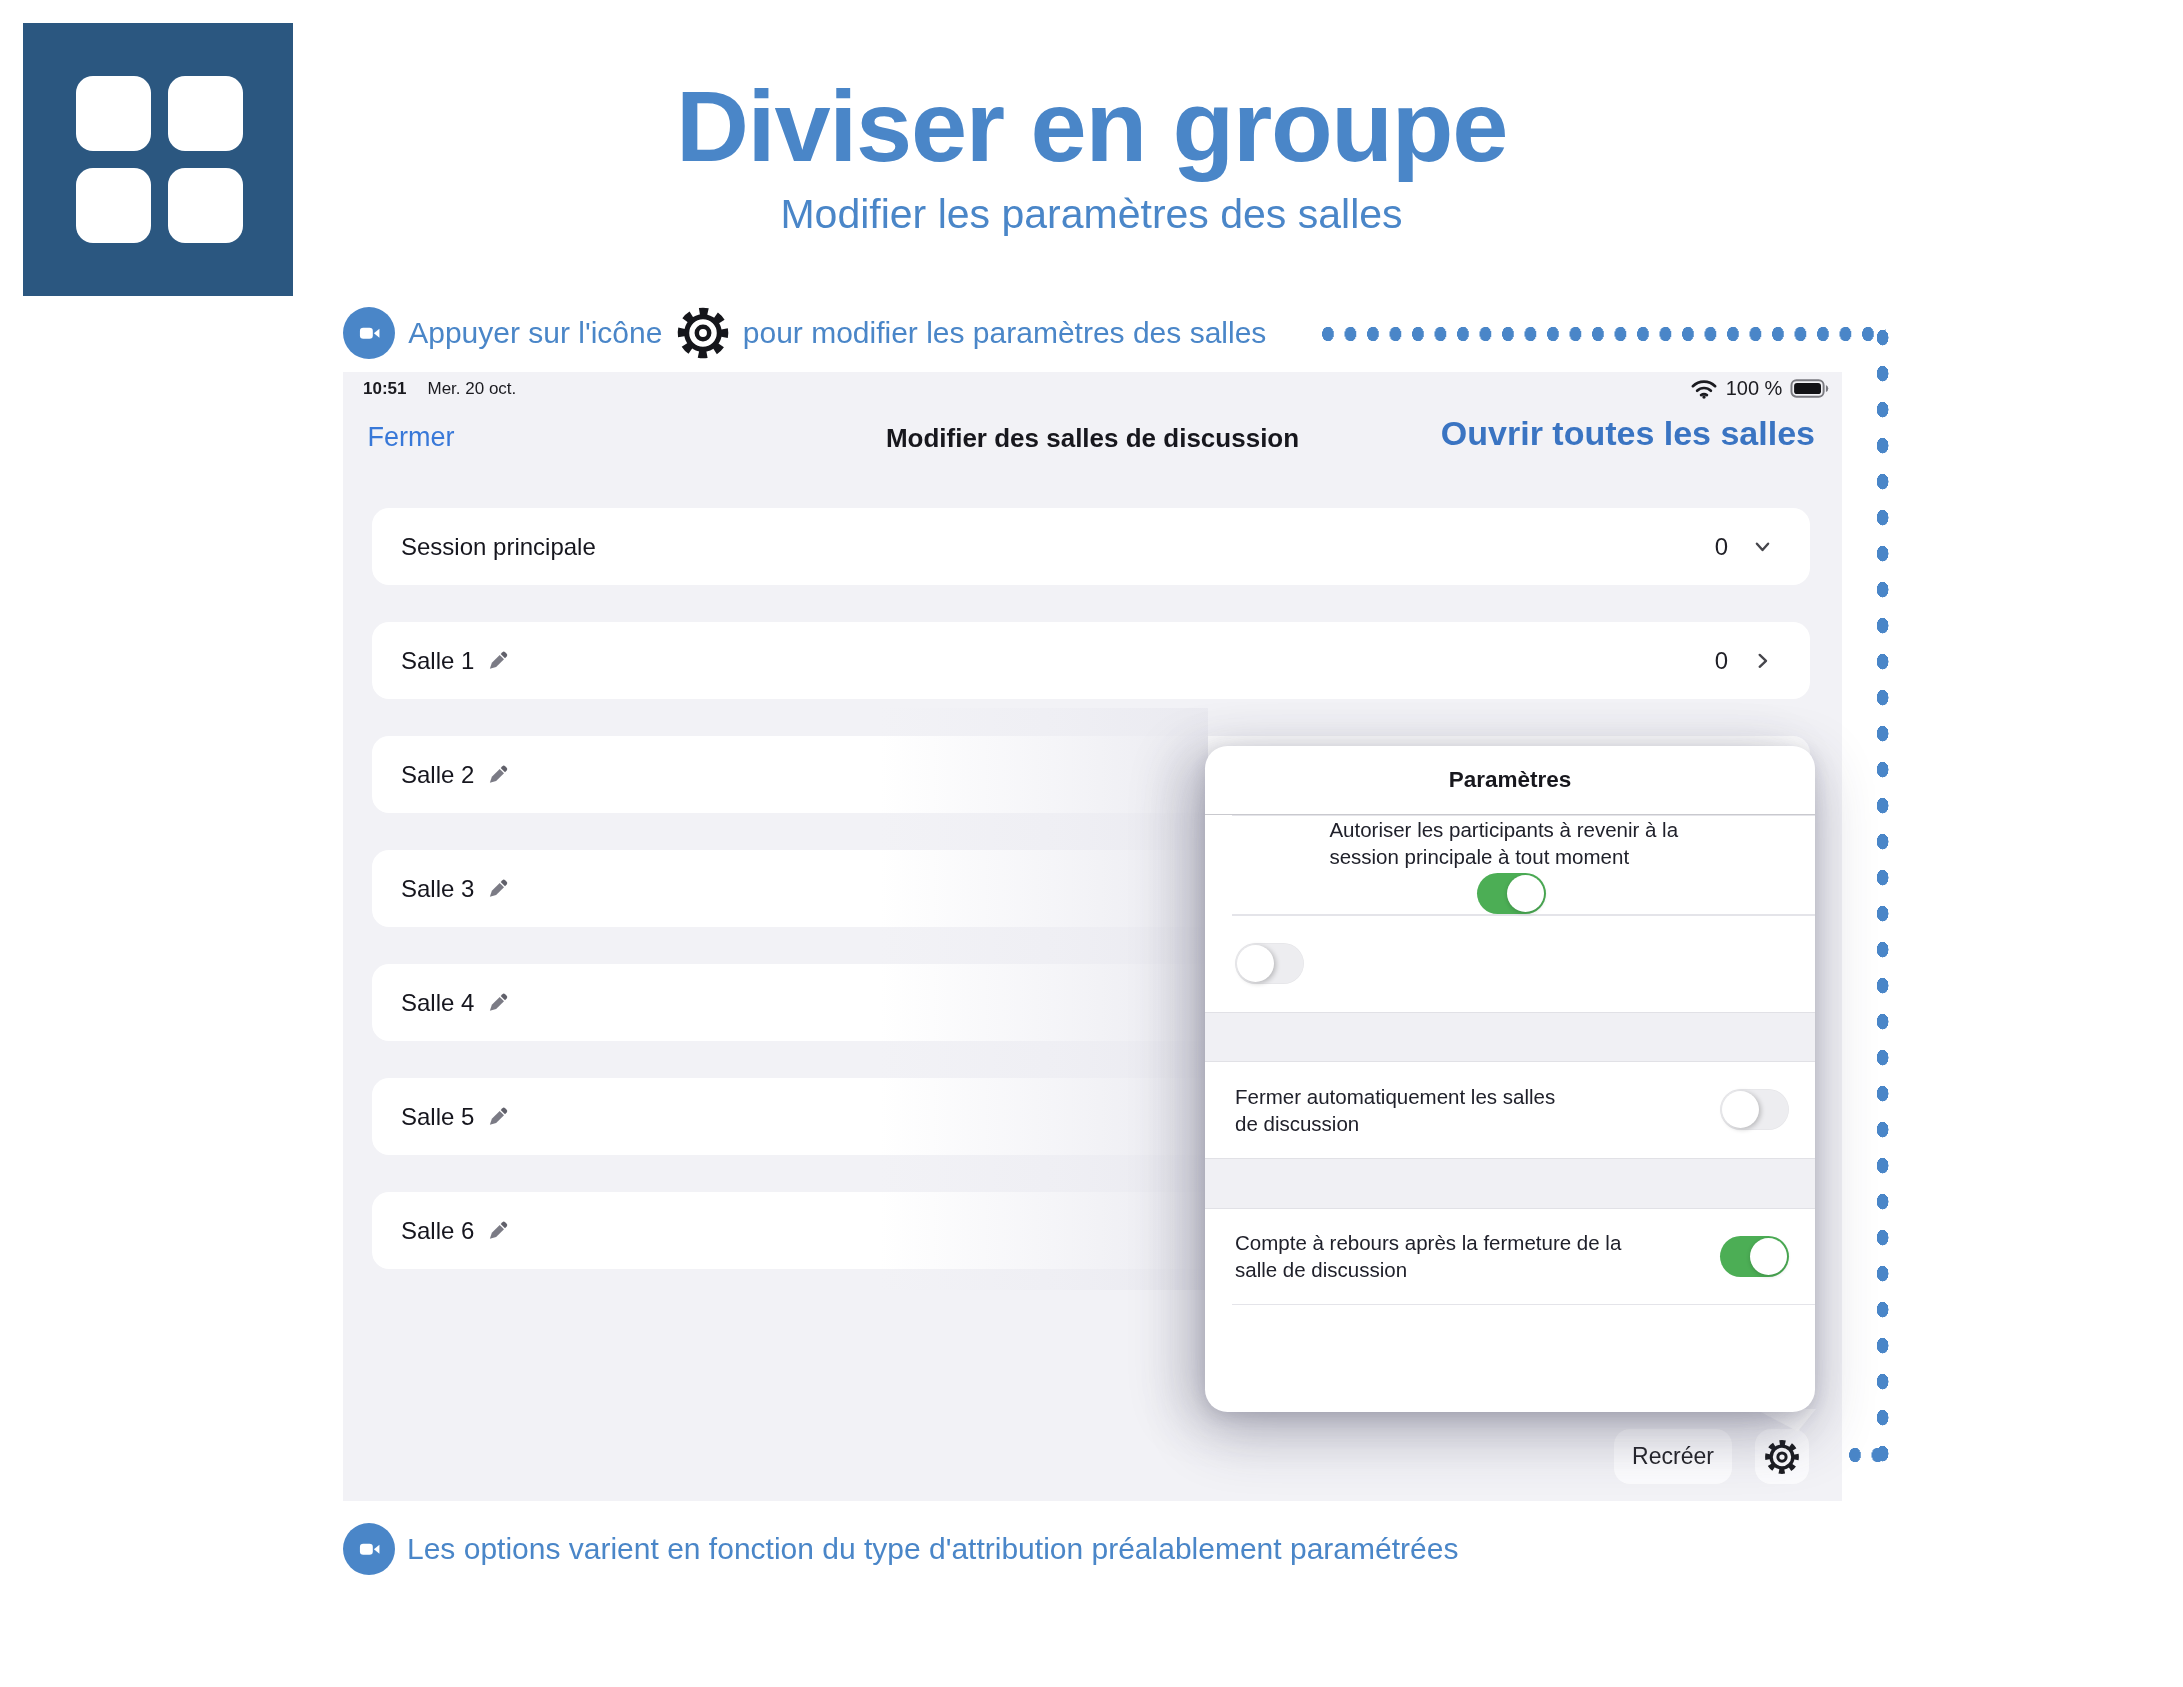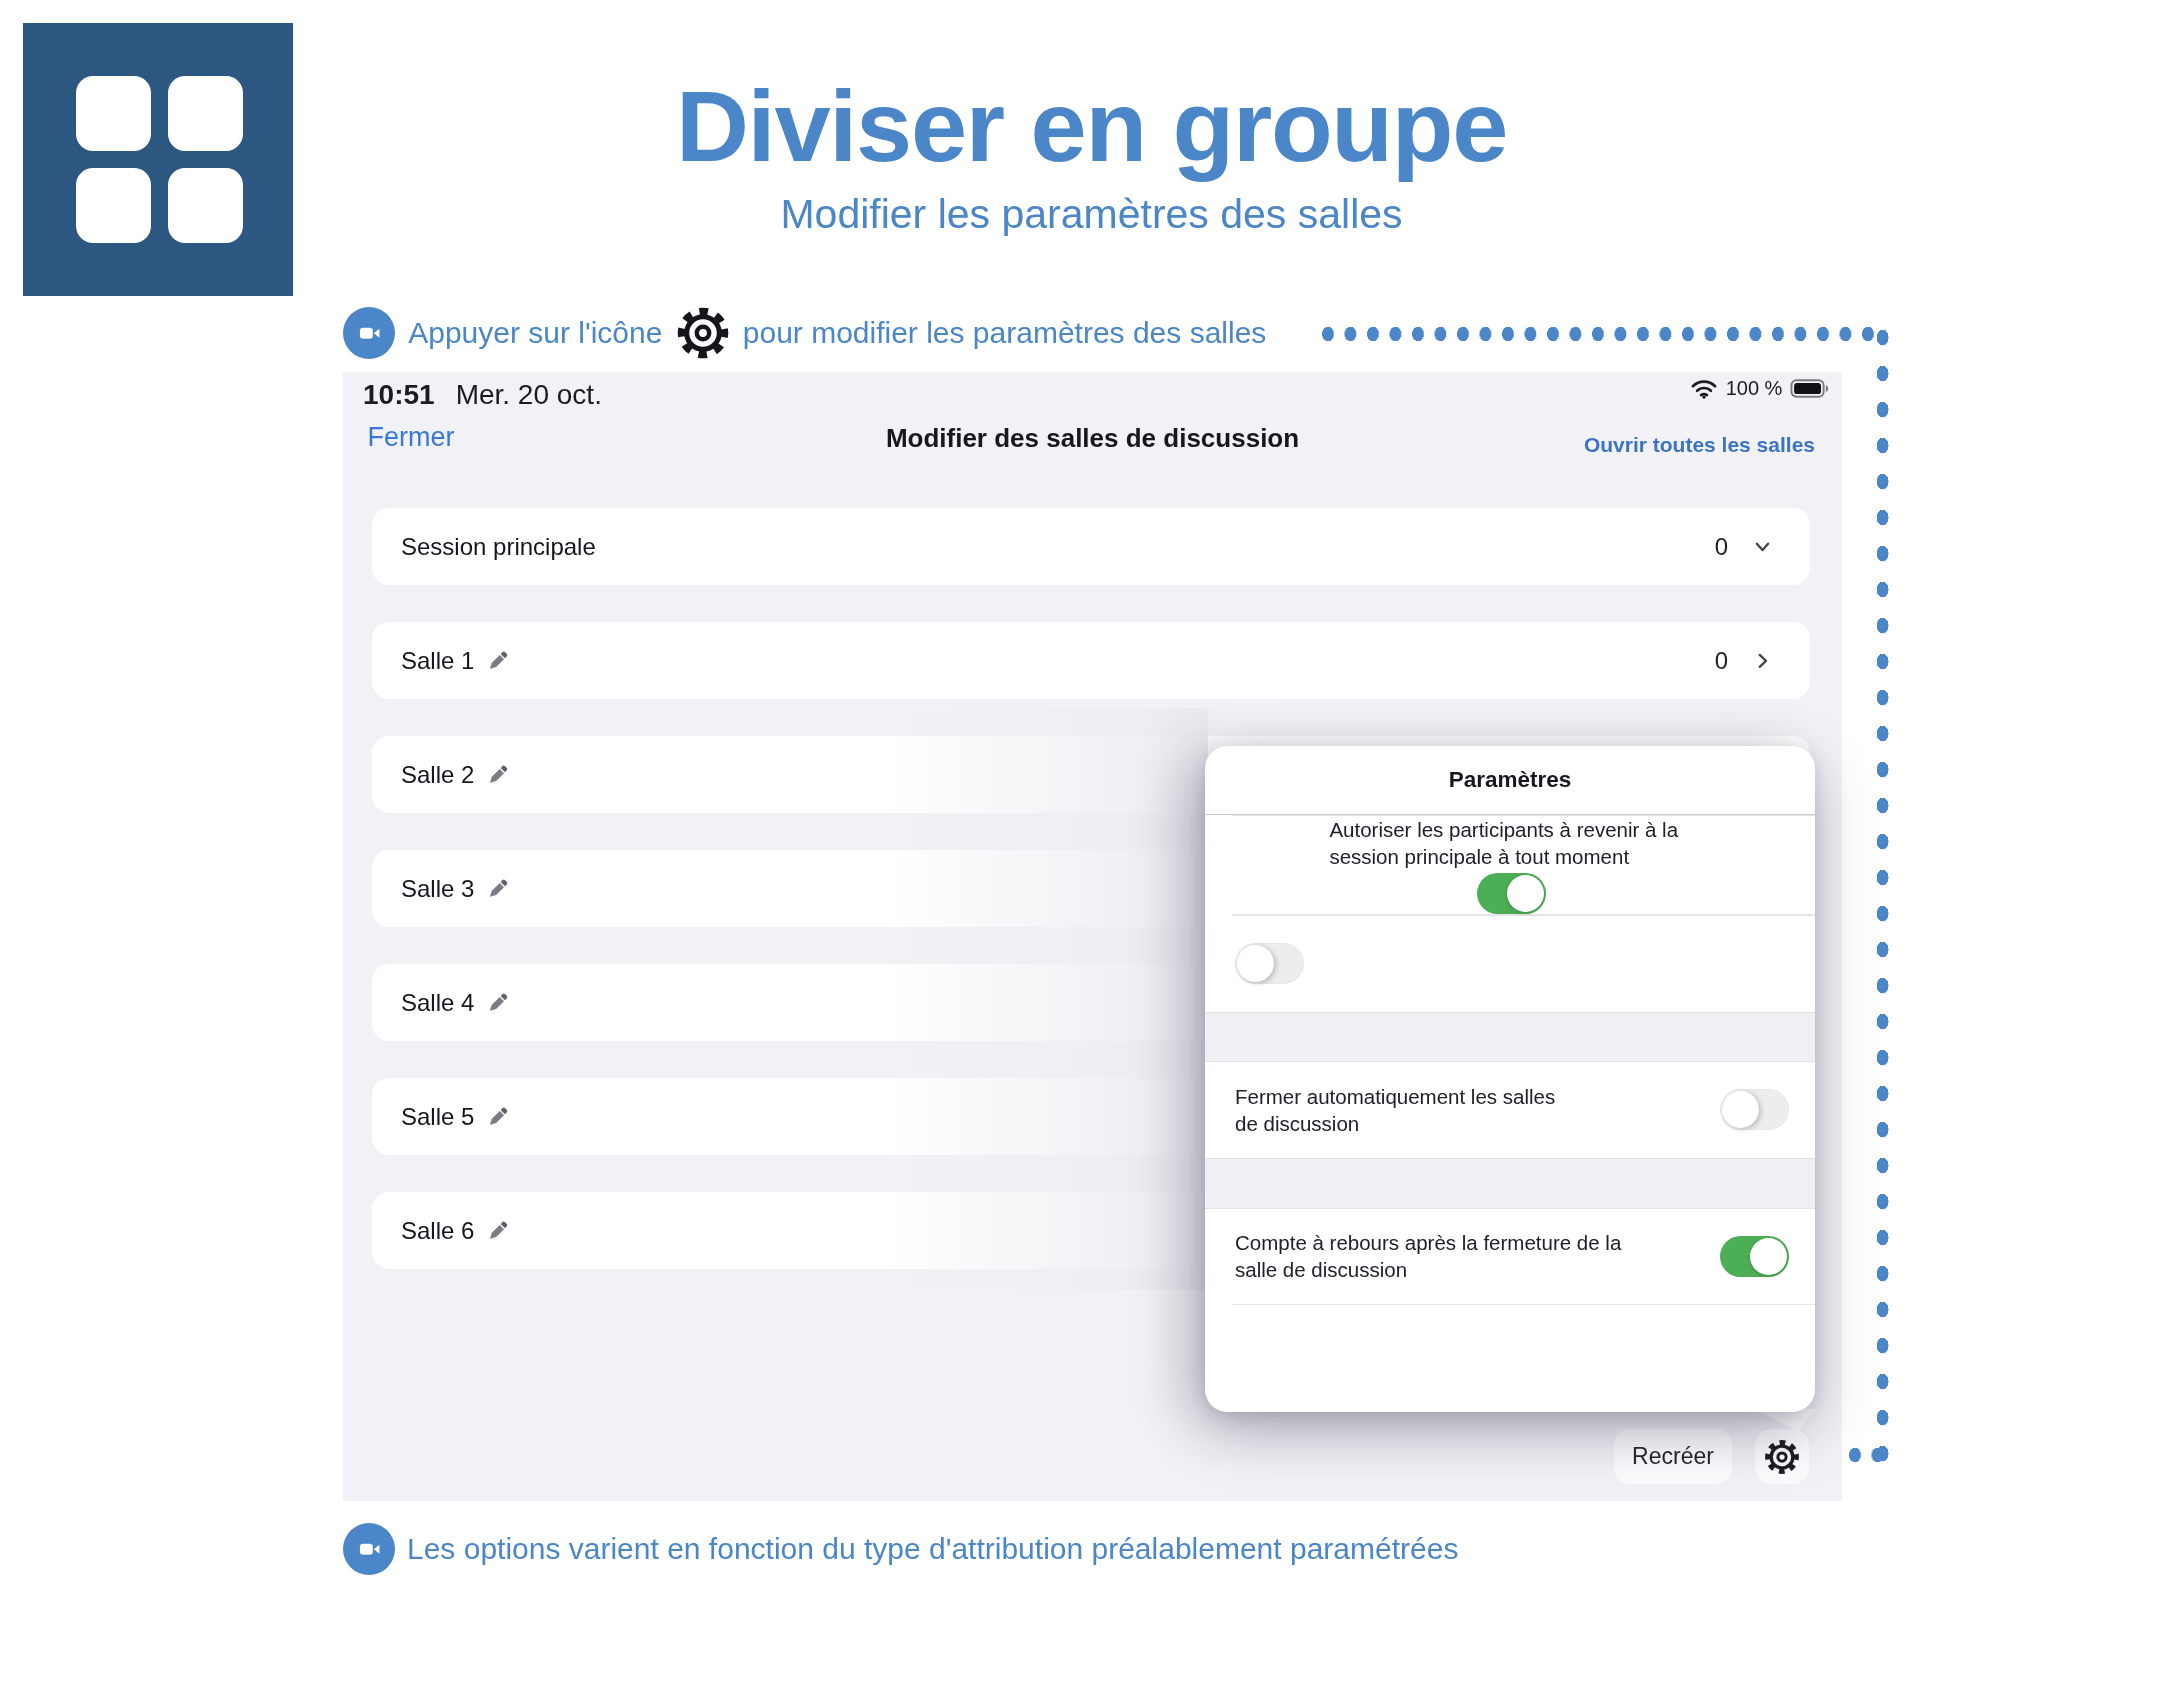--- a/index.html
+++ b/index.html
@@ -31,29 +31,29 @@
   .dots-top{left:1322px;top:326px;width:564px;}
   .dots-bottom{left:1804px;top:1447px;width:90px;}
   .dots-v{position:absolute;left:1874px;top:329px;width:17px;height:1135px;background-repeat:repeat-y;
     background-image:radial-gradient(6px 8px at 8.6px 8.6px,#4a86c8 97%,rgba(74,134,200,0) 100%);
     background-size:17px 36px;}
 
   
   .panel{position:absolute;left:343px;top:372px;width:1499px;height:1129px;background:#f2f2f6;}
   .statusbar{position:absolute;left:0;top:0;width:100%;height:34px;}
   .sb-left{position:absolute;left:20px;top:6.6px;display:flex;gap:21px;align-items:center;
-    font-size:28px;color:#1b1b20;}
+    font-size:17px;color:#1b1b20;}
   .sb-time{font-weight:bold;}
   .sb-right{position:absolute;right:10.6px;top:5.3px;display:flex;gap:8px;align-items:center;
     font-size:20px;color:#1b1b20;justify-content:flex-end;}
   .navbar{position:absolute;left:0;top:41px;width:100%;height:48px;}
   .nav-close{position:absolute;left:24.5px;top:9.3px;font-size:27px;font-weight:500;color:#3878d8;}
   .nav-title{position:absolute;left:0;top:10px;width:100%;text-align:center;font-size:26px;
     font-weight:bold;color:#17171d;}
-  .nav-open{position:absolute;right:27px;top:20px;font-size:21px;font-weight:bold;color:#3a74c2;}
+  .nav-open{position:absolute;right:27px;top:1px;font-size:34px;font-weight:bold;color:#3a74c2;}
 
   
   .rooms{position:absolute;left:29px;top:136px;width:1438px;display:flex;flex-direction:column;gap:37px;}
   .room-row{height:77px;background:#ffffff;border-radius:17px;display:flex;align-items:center;
     padding:0 37px 0 29px;box-sizing:border-box;}
   .room-label{font-size:24px;font-weight:500;color:#16161e;}
   .pencil{width:22.5px;height:22.5px;margin-left:12px;}
   .room-spacer{flex:1;}
   .room-count{font-size:24px;color:#1f1f26;margin-right:24px;}
   .chev{width:21px;height:21px;}

